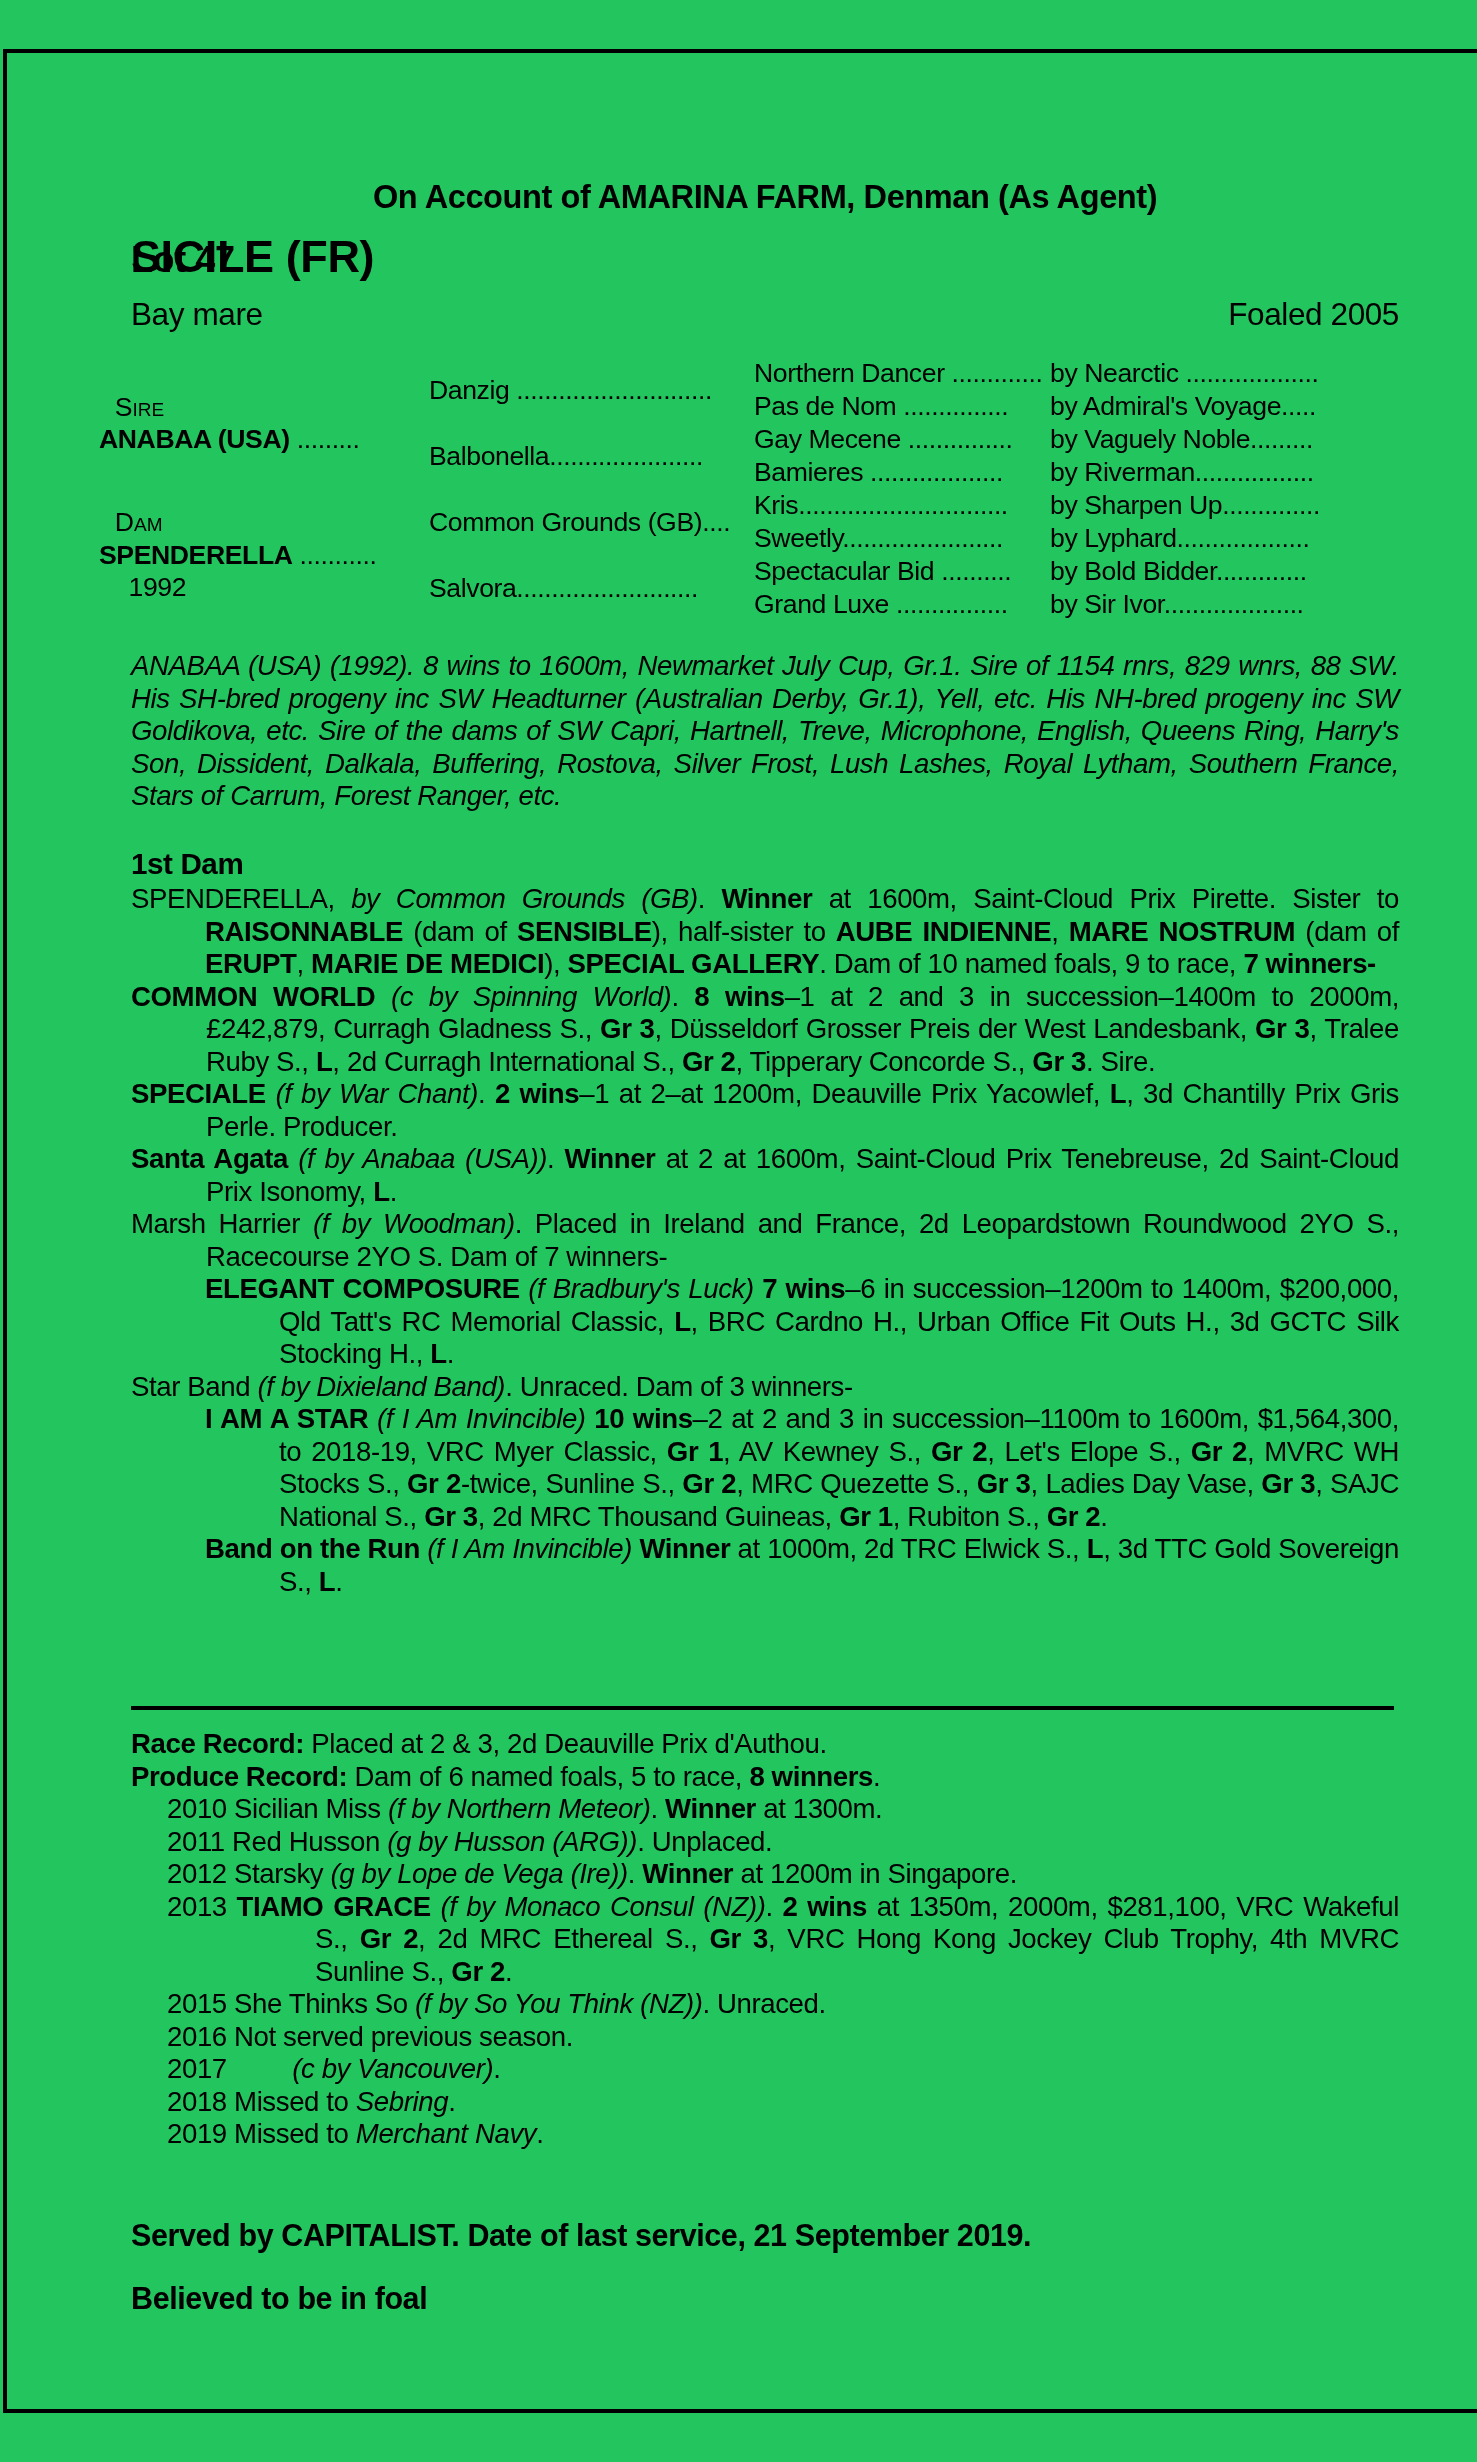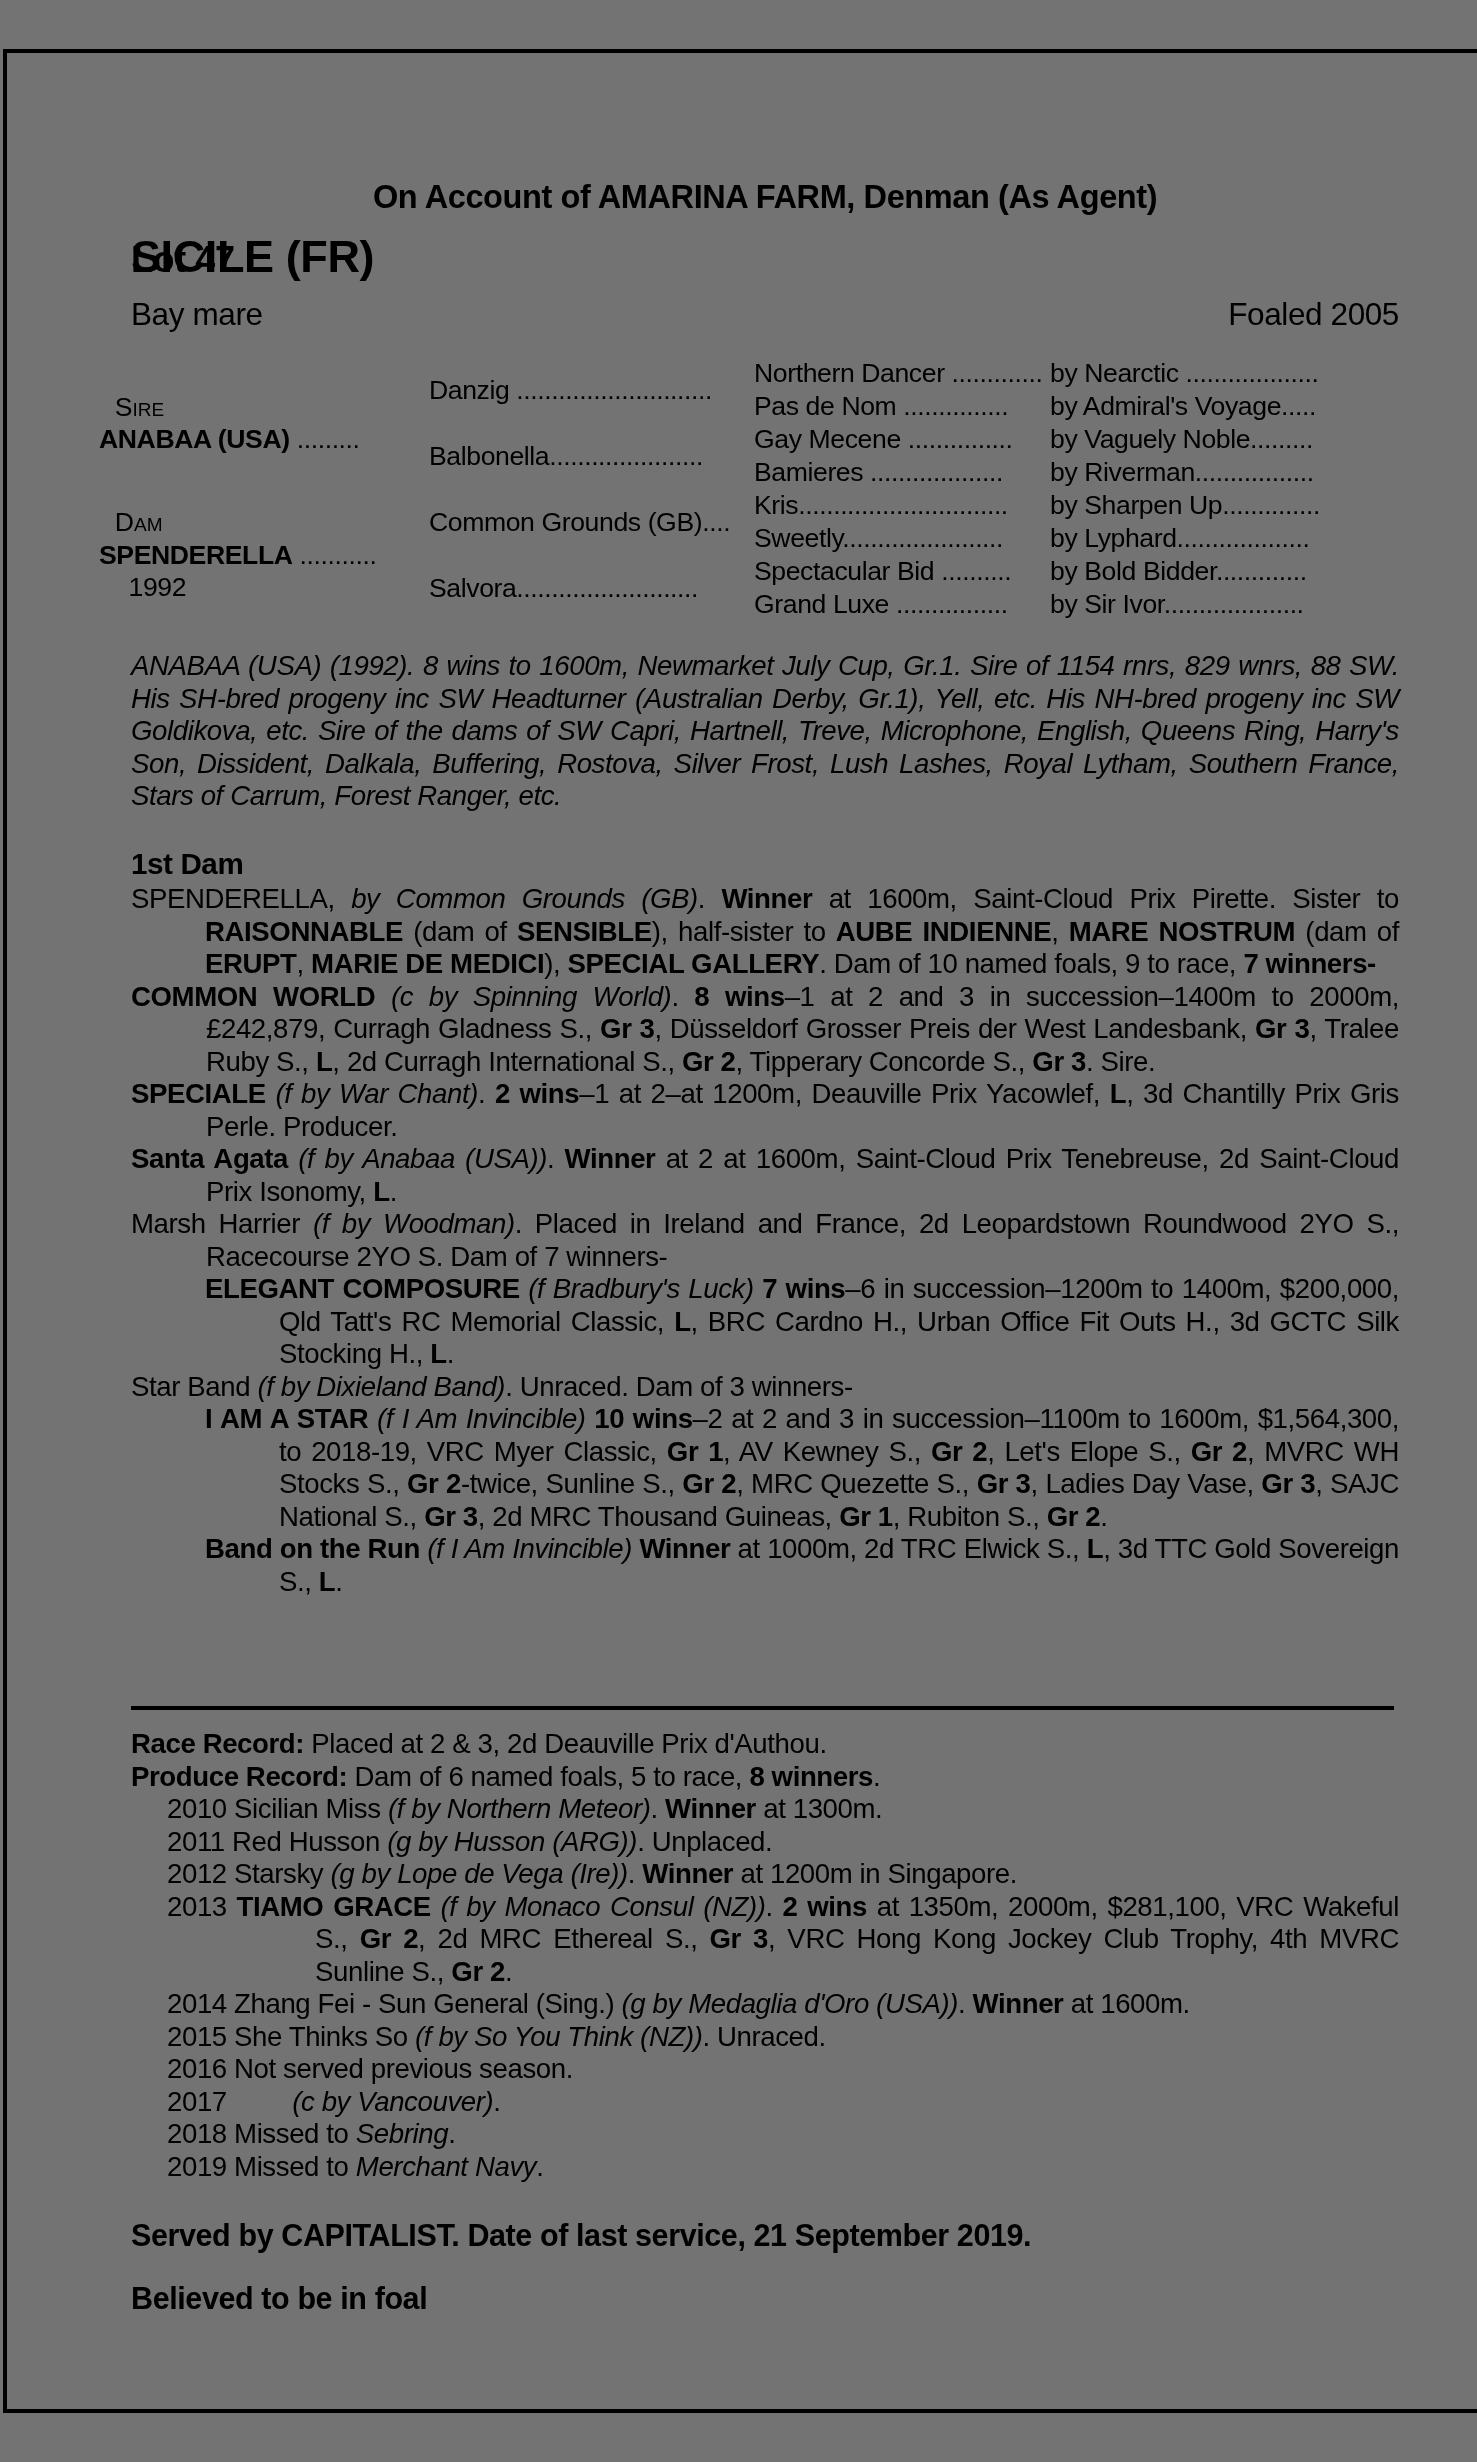--- a/index.html
+++ b/index.html
@@ -1,18 +1,18 @@
 <!DOCTYPE html>
 <html><head>
 <meta charset="utf-8">
 <title>Lot 47 SICILE (FR)</title>
 <style>
   html,body{margin:0;padding:0;background:#fff;}
   .page{
-    position:relative;width:1478px;height:2463px;background:#737373;
+    position:relative;width:1478px;height:2463px;background:#22c55e;
     font-family:"Liberation Sans","DejaVu Sans",sans-serif;
     color:#000;overflow:hidden;letter-spacing:-0.4px;
   }
   .b{font-weight:bold;}
   .i{font-style:italic;}
   .bi{font-weight:normal;font-style:italic;}
   .frame{
     position:absolute;left:3px;top:49px;width:1475px;height:2364px;
     border:4.9px solid #000;border-right:none;box-sizing:border-box;
   }
@@ -112,21 +112,20 @@
 
   <div class="rule"></div>
 
   <div class="recflow">
     <p class="para"><span class="b">Race Record:</span><span> Placed at 2 &amp; 3, 2d Deauville Prix d'Authou.</span></p>
     <p class="para"><span class="b">Produce Record:</span><span> Dam of 6 named foals, 5 to race, </span><span class="b">8 winners</span><span>.</span></p>
     <p class="para prod"><span>2010 Sicilian Miss </span><span class="i">(f by Northern Meteor)</span><span>. </span><span class="b">Winner</span><span> at 1300m.</span></p>
     <p class="para prod"><span>2011 Red Husson </span><span class="i">(g by Husson (ARG))</span><span>. Unplaced.</span></p>
     <p class="para prod"><span>2012 Starsky </span><span class="i">(g by Lope de Vega (Ire))</span><span>. </span><span class="b">Winner</span><span> at 1200m in Singapore.</span></p>
     <p class="para prod"><span>2013 </span><span class="b">TIAMO GRACE </span><span class="i">(f by Monaco Consul (NZ))</span><span>. </span><span class="b">2 wins</span><span> at 1350m, 2000m, $281,100, VRC Wakeful S., </span><span class="b">Gr 2</span><span>, 2d MRC Ethereal S., </span><span class="b">Gr 3</span><span>, VRC Hong Kong Jockey Club Trophy, 4th MVRC Sunline S., </span><span class="b">Gr 2</span><span>.</span></p>
-    <p class="para prod"><span>2014 Zhang Fei - Sun General (Sing.) </span><span class="i">(g by Medaglia d'Oro (USA))</span><span>. </span><span class="b">Winner</span><span> at 1600m.</span></p>
     <p class="para prod"><span>2015 She Thinks So </span><span class="i">(f by So You Think (NZ))</span><span>. Unraced.</span></p>
     <p class="para prod"><span>2016 Not served previous season.</span></p>
     <p class="para prod"><span>2017&nbsp;&nbsp;&nbsp;&nbsp;&nbsp;&nbsp;&nbsp;&nbsp; </span><span class="i">(c by Vancouver)</span><span>.</span></p>
     <p class="para prod"><span>2018 Missed to </span><span class="i">Sebring</span><span>.</span></p>
     <p class="para prod"><span>2019 Missed to </span><span class="i">Merchant Navy</span><span>.</span></p>
   </div>
 
   <div class="served b">Served by CAPITALIST. Date of last service, 21 September 2019.</div>
   <div class="infoal b">Believed to be in foal</div>
 </div>

